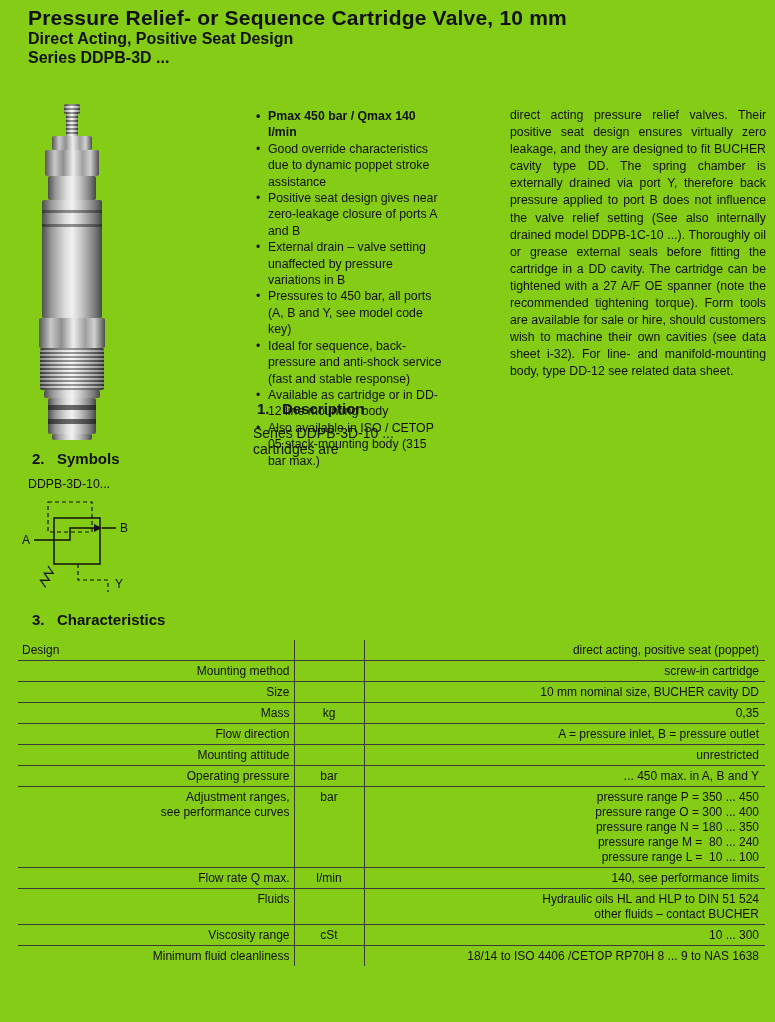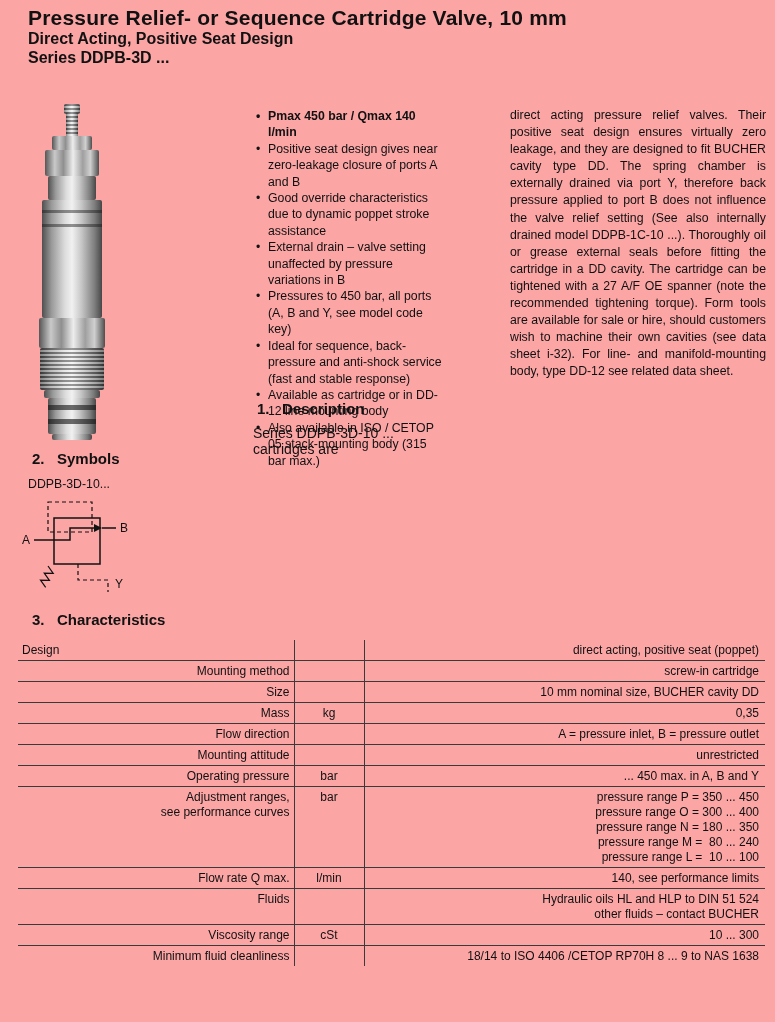--- a/index.html
+++ b/index.html
@@ -1,18 +1,18 @@
 <!DOCTYPE html>
 <html><head>
 <meta charset="utf-8">
 <style>
   * { box-sizing: border-box; }
   html,body { margin:0; padding:0; background:#ffffff; }
   .page {
-    position:relative; width:775px; height:1022px; background:#fca5a5;
+    position:relative; width:775px; height:1022px; background:#84cc16;
     font-family:"Liberation Sans","DejaVu Sans",sans-serif; color:#111;
     overflow:hidden;
   }
 
   
   .title    { position:absolute; left:28px; top:6px;  font-size:21px; font-weight:700; letter-spacing:.2px; }
   .subtitle { position:absolute; left:28px; top:30px; font-size:16px; font-weight:700; }
   .series   { position:absolute; left:28px; top:49px; font-size:16px; font-weight:700; }
 
   
@@ -105,22 +105,22 @@
     <div class="m s-step"></div>
     <div class="m s-nose">
       <div class="oring" style="top:7px"></div>
       <div class="oring" style="top:21px"></div>
     </div>
     <div class="m s-end"></div>
   </div>
 
   <ul class="features">
       <li class="bold">Pmax 450 bar / Qmax 140 l/min</li>
+      <li>Good override characteristics due to dynamic poppet stroke assistance</li>
       <li>Positive seat design gives near zero-leakage closure of ports A and B</li>
-      <li>Good override characteristics due to dynamic poppet stroke assistance</li>
       <li>External drain – valve setting unaffected by pressure variations in B</li>
       <li>Pressures to 450 bar, all ports (A, B and Y, see model code key)</li>
       <li>Ideal for sequence, back-pressure and anti-shock service (fast and stable response)</li>
       <li>Available as cartridge or in DD-12 line mounting body</li>
       <li>Also available in ISO / CETOP 05 stack-mounting body (315 bar max.)</li>
     </ul>
 
   <h2 class="sec-heading desc-heading">
     <span class="sec-num">1.</span><span>Description</span>
   </h2>

